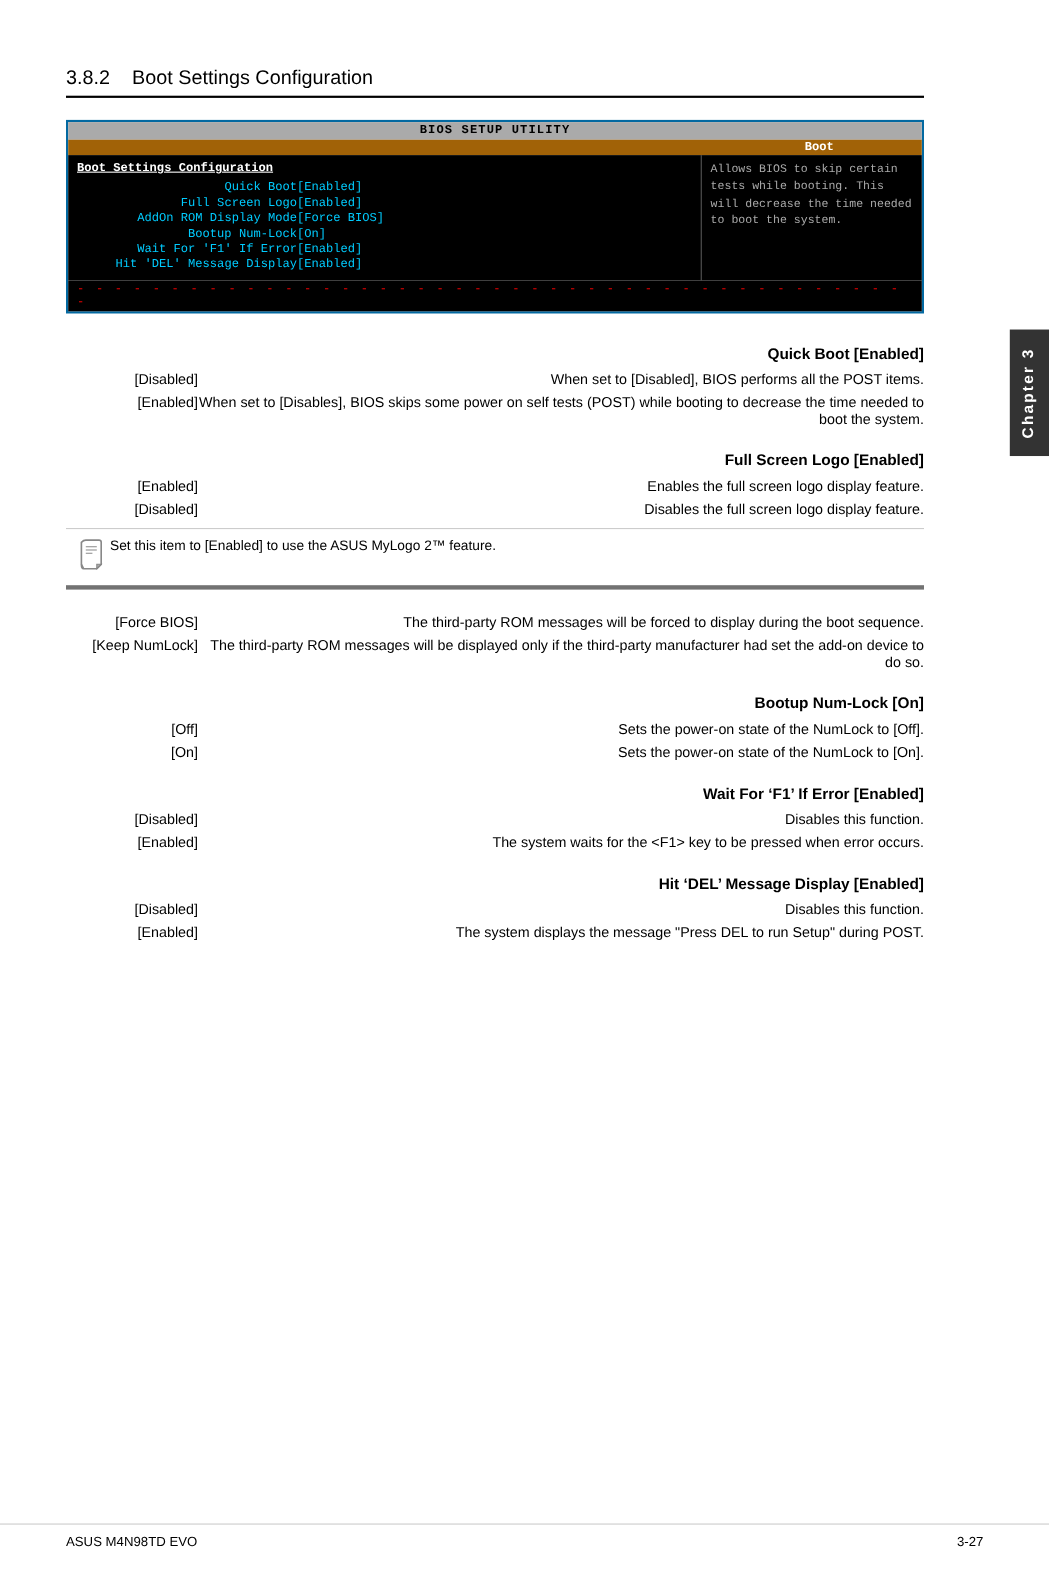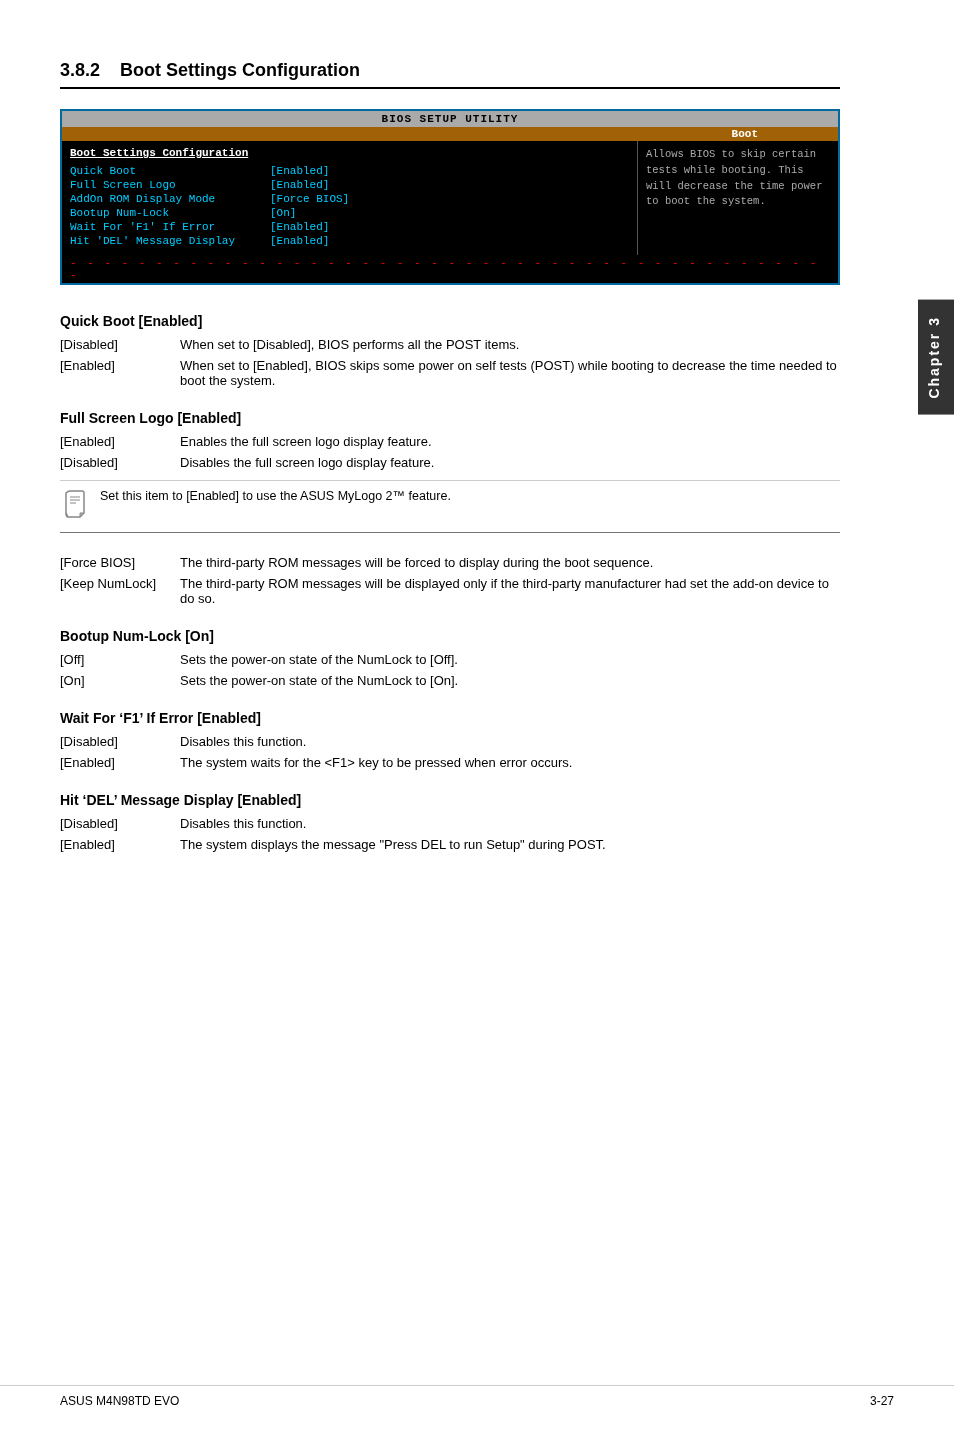--- a/index.html
+++ b/index.html
@@ -11,21 +11,21 @@
       width: 954px;
       min-height: 1438px;
       position: relative;
     }
     .page-container {
       padding: 60px 60px 60px 60px;
       max-width: 900px;
     }
     .section-title {
       font-size: 18px;
-      font-weight: bold;
+      font-weight: normal;
       margin-bottom: 20px;
       border-bottom: 2px solid #000;
       padding-bottom: 6px;
     }
     
     .bios-box {
       border: 2px solid #0369a1;
       margin-bottom: 28px;
       font-family: 'Courier New', monospace;
       font-size: 11px;
@@ -69,34 +69,36 @@
       margin-bottom: 6px;
       text-decoration: underline;
     }
     .bios-row {
       display: flex;
       margin-bottom: 2px;
     }
     .bios-label {
       width: 200px;
       color: #0cf;
+      text-align: right;
     }
     .bios-value {
       color: #0cf;
     }
     .bios-dashes {
       background: #000;
       color: #f00;
       padding: 2px 8px;
       font-size: 11px;
       letter-spacing: 2px;
     }
     
     .content-section {
       margin-bottom: 22px;
+      text-align: right;
     }
     .subsection-title {
       font-size: 14px;
       font-weight: bold;
       margin-bottom: 8px;
     }
     .item-row {
       display: flex;
       margin-bottom: 6px;
     }
@@ -106,21 +108,21 @@
       font-weight: normal;
     }
     .item-desc {
       flex: 1;
     }
     
     .note-box {
       display: flex;
       align-items: flex-start;
       border-top: 1px solid #ccc;
-      border-bottom: 1px solid #737373;
+      border-bottom: 4px solid #737373;
       padding: 8px 0;
       margin: 10px 0 16px 0;
     }
     .note-icon {
       width: 40px;
       flex-shrink: 0;
     }
     .note-icon svg {
       width: 32px;
       height: 32px;
@@ -197,35 +199,35 @@
         <div class="bios-row">
           <span class="bios-label">Wait For 'F1' If Error</span>
           <span class="bios-value">[Enabled]</span>
         </div>
         <div class="bios-row">
           <span class="bios-label">Hit 'DEL' Message Display</span>
           <span class="bios-value">[Enabled]</span>
         </div>
       </div>
       <div class="bios-right">
-        <span>Allows BIOS to skip certain tests while booting. This will decrease the time power to boot the system.</span>
+        <span>Allows BIOS to skip certain tests while booting. This will decrease the time needed to boot the system.</span>
       </div>
     </div>
     <div class="bios-dashes">- - - - - - - - - - - - - - - - - - - - - - - - - - - - - - - - - - - - - - - - - - - - -</div>
   </div>
 
   <div class="content-section">
     <div class="subsection-title">Quick Boot [Enabled]</div>
     <div class="item-row">
       <span class="item-key">[Disabled]</span>
       <span class="item-desc">When set to [Disabled], BIOS performs all the POST items.</span>
     </div>
     <div class="item-row">
       <span class="item-key">[Enabled]</span>
-      <span class="item-desc">When set to [Enabled], BIOS skips some power on self tests (POST) while booting to decrease the time needed to boot the system.</span>
+      <span class="item-desc">When set to [Disables], BIOS skips some power on self tests (POST) while booting to decrease the time needed to boot the system.</span>
     </div>
   </div>
 
   <div class="content-section">
     <div class="subsection-title">Full Screen Logo [Enabled]</div>
     <div class="item-row">
       <span class="item-key">[Enabled]</span>
       <span class="item-desc">Enables the full screen logo display feature.</span>
     </div>
     <div class="item-row">

